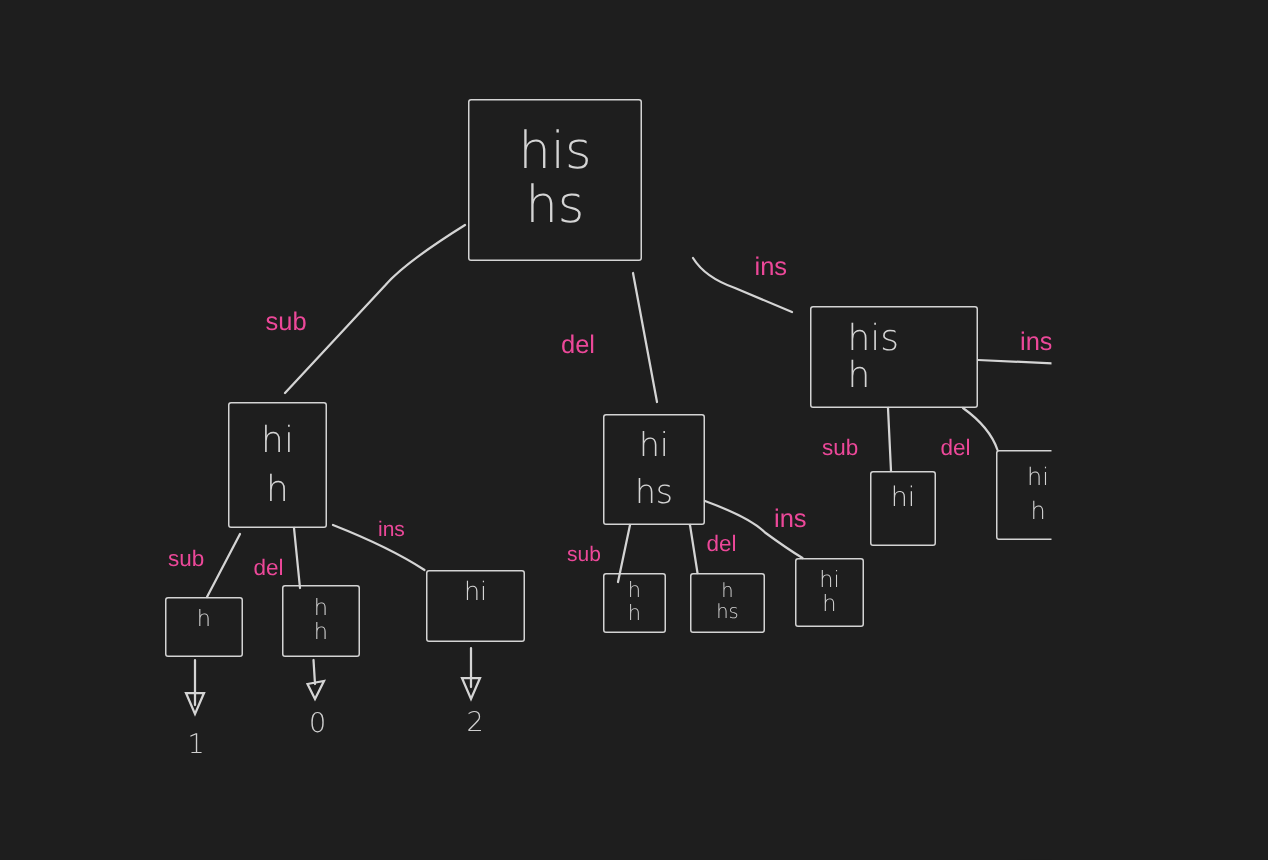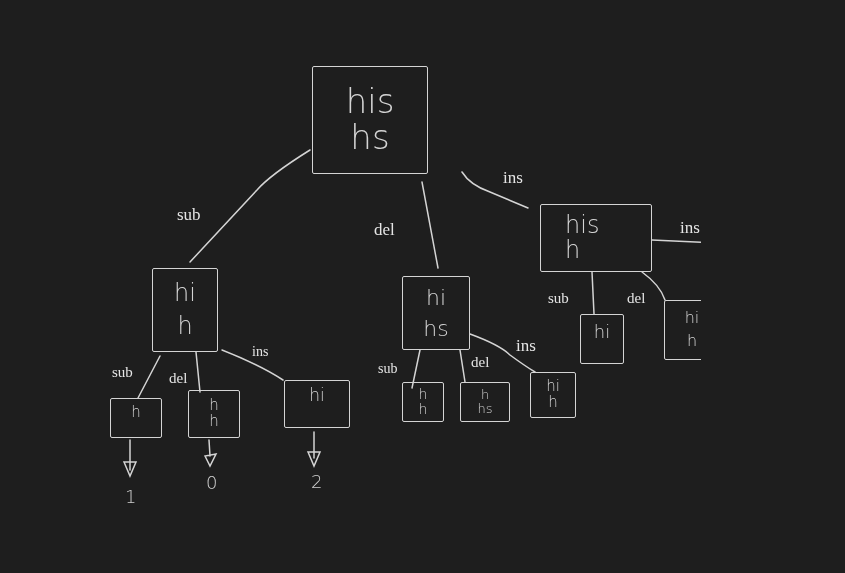--- a/index.html
+++ b/index.html
@@ -1,20 +1,20 @@
 <!DOCTYPE html>
 <html><head>
   <meta charset="utf-8">
   <style>
     html, body { margin: 0; padding: 0; background: #1e1e1e; }
     #canvas { position: relative; width: 701px; height: 573px; background: #1e1e1e; overflow: hidden; }
     svg#edges { position: absolute; left: 0; top: 0; width: 845px; height: 573px; }
     .node { position: absolute; box-sizing: border-box; border: 1.6px solid #d4d4d4; border-radius: 2px; display: flex; flex-direction: column; align-items: center; justify-content: center; color: #d4d4d4; font-family: "DejaVu Sans", sans-serif; font-weight: 300; line-height: 1.05; }
     .node span { display: block; text-align: center; }
-    .lbl { position: absolute; color: #e5e5e5; font-family: Liberation Serif, serif; font-size: 17px; font-weight: 300; white-space: nowrap; }
+    .lbl { position: absolute; color: #ec4899; font-family: Liberation Sans, sans-serif; font-size: 17px; font-weight: 300; white-space: nowrap; }
     .leaf { position: absolute; color: #cfcfcf; font-family: "DejaVu Sans", sans-serif; font-size: 18px; font-weight: 300; }
   </style>
 </head>
 <body>
 
 <div id="canvas">
 
   <svg id="edges" viewBox="0 0 845 573" fill="none" stroke="#d4d4d4" stroke-width="1.5" stroke-linecap="round">
 
     <path d="M310 150 Q 270 175 257 190 L 190 262"></path>

